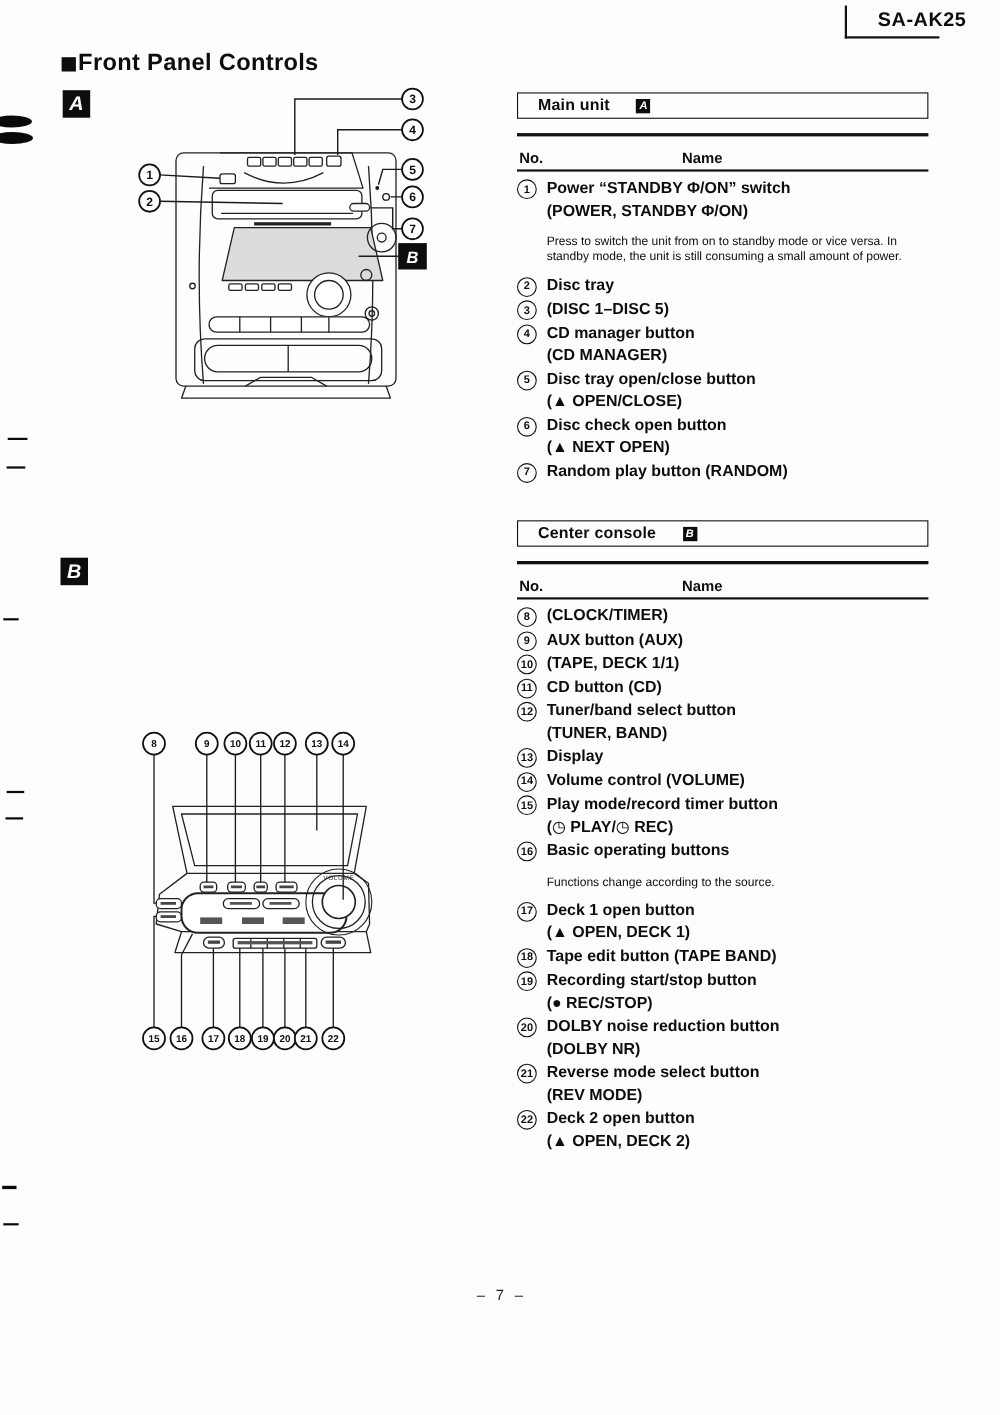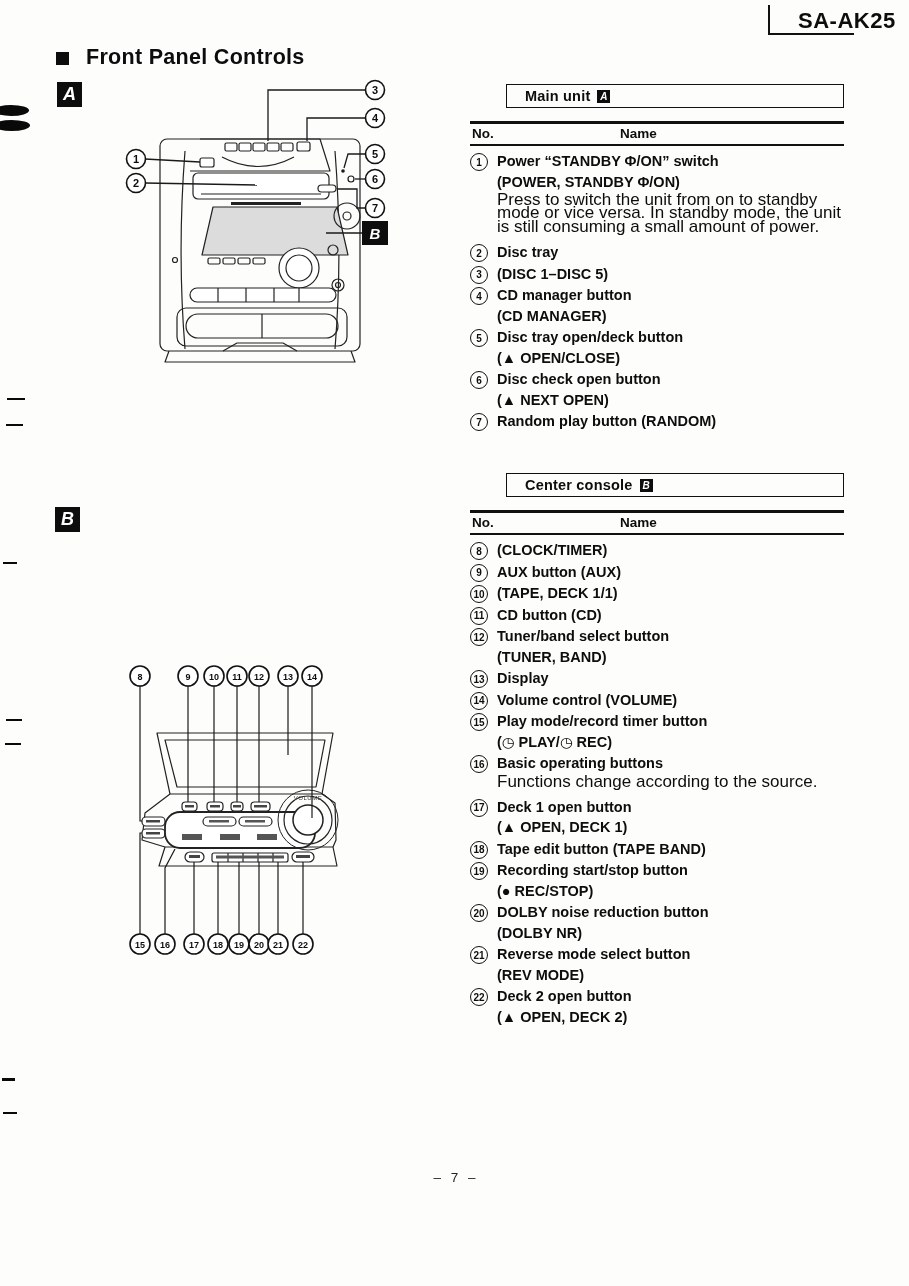--- a/index.html
+++ b/index.html
@@ -8,24 +8,24 @@
     background:#fdfdfb;color:#0d0d0d;
     font-family:"Liberation Sans","DejaVu Sans",sans-serif;
   }
   
   .model-plate{
     position:absolute;left:768px;top:5px;width:84px;height:28px;
     border-left:2.5px solid #111;border-bottom:2.5px solid #111;
   }
   .model-plate span{
     position:absolute;left:28px;top:3px;white-space:nowrap;
-    font-weight:bold;font-size:22px;letter-spacing:.5px;
-  }
-  
-  .page-title{position:absolute;left:56px;top:45px;display:flex;align-items:center;gap:17px;}
+    font-weight:bold;font-size:18px;letter-spacing:.5px;
+  }
+  
+  .page-title{position:absolute;left:56px;top:45px;display:flex;align-items:center;gap:2px;}
   .title-bullet{width:13px;height:13px;background:#0d0d0d;margin-top:2px;}
   .page-title h1{margin:0;font-size:21.5px;font-weight:bold;letter-spacing:.3px;}
   
   .big-tag{
     position:absolute;width:25px;height:25px;background:#0d0d0d;color:#fff;
     font-weight:bold;font-style:italic;font-size:18px;
     display:flex;align-items:center;justify-content:center;
   }
   #tag-a{left:57px;top:82px;}
   #tag-b{left:55px;top:507px;}
@@ -33,43 +33,43 @@
   .diagram{position:absolute;}
   #diagram-a{left:85px;top:75px;}
   #diagram-b{left:85px;top:650px;}
   .callout-num{font-size:11px;font-weight:bold;fill:#0d0d0d;}
   .callout-num.two{font-size:9px;}
   
   .section{position:absolute;left:470px;width:374px;}
   #section-main-unit{top:84px;}
   #section-center-console{top:473px;}
   .header-box{
-    border:1.6px solid #111;height:22px;display:flex;align-items:center;gap:7px;
-    padding-left:18px;margin-bottom:13px;margin-left:36px;
+    border:1.6px solid #111;height:22px;display:flex;align-items:center;gap:24px;
+    padding-left:18px;margin-bottom:13px;
   }
   .header-box .hdr-title{font-weight:bold;font-size:14.5px;letter-spacing:.2px;}
   .hdr-tag{
     width:13px;height:13px;background:#0d0d0d;color:#fff;font-weight:bold;font-style:italic;
     font-size:10px;display:inline-flex;align-items:center;justify-content:center;flex:none;
   }
   .thead{
     display:flex;border-top:3px solid #111;border-bottom:2px solid #111;
-    padding:2px 0 3px 2px;font-weight:bold;font-size:13.5px;margin-bottom:5px;
+    padding:12px 0 3px 2px;font-weight:bold;font-size:13.5px;margin-bottom:5px;
   }
   .col-no{width:148px;}
   
   .item{display:flex;gap:9px;margin-bottom:1px;}
   .num{
     flex:none;width:16px;height:16px;border:1.4px solid #111;border-radius:50%;
     display:inline-flex;align-items:center;justify-content:center;
     font-size:10px;font-weight:bold;margin-top:2px;
   }
   .item-body{flex:1;}
   .item-line{font-weight:bold;font-size:14.5px;line-height:20.5px;}
-  .item-desc{font-size:17px;line-height:13.4px;margin-top:1px;margin-bottom:8px;max-width:350px;}
+  .item-desc{font-size:11px;line-height:13.4px;margin-top:12px;margin-bottom:8px;max-width:350px;}
   
   .page-number{
     position:absolute;left:0;right:0;top:1170px;text-align:center;
     font-size:13.5px;color:#222;word-spacing:6px;
   }
   
   .bmark{position:absolute;background:#090909;}
   .bmark.lens{border-radius:50%;}
 </style>
 </head>
@@ -309,21 +309,21 @@
       <div class="item">
         <span class="num">4</span>
         <div class="item-body">
           <div class="item-line">CD manager button</div>
           <div class="item-line">(CD MANAGER)</div>
         </div>
       </div>
       <div class="item">
         <span class="num">5</span>
         <div class="item-body">
-          <div class="item-line">Disc tray open/deck button</div>
+          <div class="item-line">Disc tray open/close button</div>
           <div class="item-line">(▲ OPEN/CLOSE)</div>
         </div>
       </div>
       <div class="item">
         <span class="num">6</span>
         <div class="item-body">
           <div class="item-line">Disc check open button</div>
           <div class="item-line">(▲ NEXT OPEN)</div>
         </div>
       </div>

